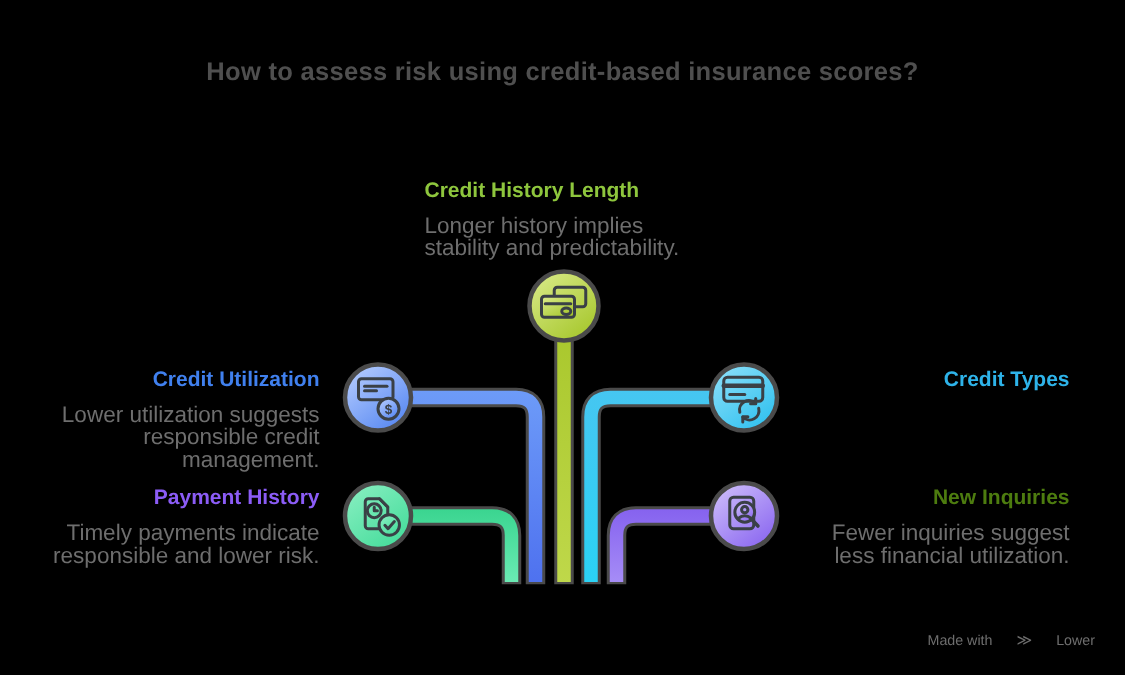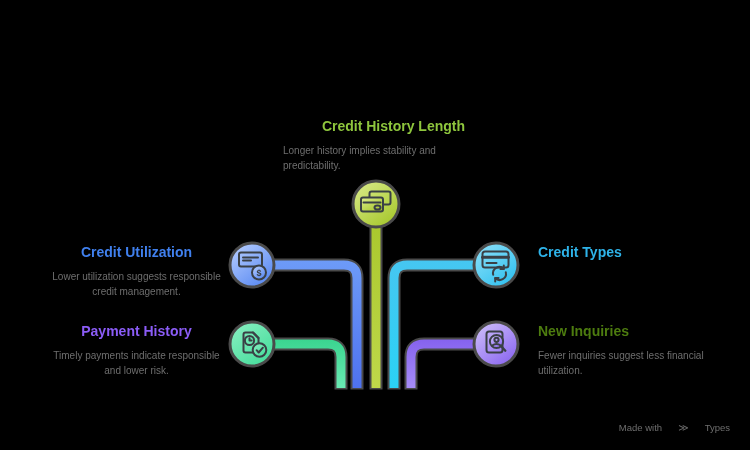--- a/index.html
+++ b/index.html
@@ -21,28 +21,28 @@
     font-size: 17px;
     font-weight: bold;
     letter-spacing: 0.2px;
     color: #4f4f4f;
   }
   .diagram-svg { position: absolute; left: 0; top: 0; }
   .node { position: absolute; }
   .node-title { font-size: 14px; font-weight: bold; display: block; }
   .node-desc {
     margin-top: 9px;
-    font-size: 10px;
+    font-size: 15px;
     line-height: 15px;
     color: #6e6e6e;
   }
   .node-center { left: 283px; top: 118px; width: 182px; text-align: left; }
-  .node-center .node-title { text-align: right; }
-  .node-left  { left: 44px;  width: 185px; text-align: center; }
-  .node-right { left: 538px; width: 175px; text-align: left; }
+  .node-center .node-title { text-align: left; }
+  .node-left  { left: 28px;  width: 185px; text-align: right; }
+  .node-right { left: 538px; width: 175px; text-align: right; }
   .node-utilization { top: 244px; }
   .node-payment     { top: 323px; }
   .node-types       { top: 244px; }
   .node-inquiries   { top: 323px; }
   .footer {
     position: absolute;
     right: 20px;
     bottom: 17px;
     font-size: 9.5px;
     color: #6e6e6e;
@@ -51,20 +51,21 @@
     gap: 16px;
   }
   .napkin-logo { font-size: 10px; color: #6e6e6e; }
   .icon-text { font-size: 9px; font-weight: bold; font-family: "Liberation Sans", sans-serif; }
 </style>
 </head>
 <body>
 
 <div class="canvas">
 
+  <div class="main-title">How to assess risk using credit-based insurance scores?</div>
 
   <svg class="diagram-svg" width="750" height="450" viewBox="0 0 750 450">
     <defs>
       <linearGradient id="gl-center" gradientUnits="userSpaceOnUse" x1="376" y1="225" x2="376" y2="390">
         <stop offset="0" stop-color="#aac82e"></stop>
         <stop offset="1" stop-color="#bfd84a"></stop>
       </linearGradient>
       <linearGradient id="gl-blue" gradientUnits="userSpaceOnUse" x1="357" y1="260" x2="357" y2="390">
         <stop offset="0" stop-color="#6d9bf8"></stop>
         <stop offset="1" stop-color="#4e71ef"></stop>
@@ -193,16 +194,16 @@
   </div>
 
   <div class="node node-right node-inquiries">
     <span class="node-title" style="color: #4d7c0f;">New Inquiries</span>
     <div class="node-desc">Fewer inquiries suggest less financial utilization.</div>
   </div>
 
   <div class="footer">
     <span>Made with</span>
     <span class="napkin-logo">≫</span>
-    <span>Types</span>
+    <span>Lower</span>
   </div>
 
 </div>
 
 </body></html>

